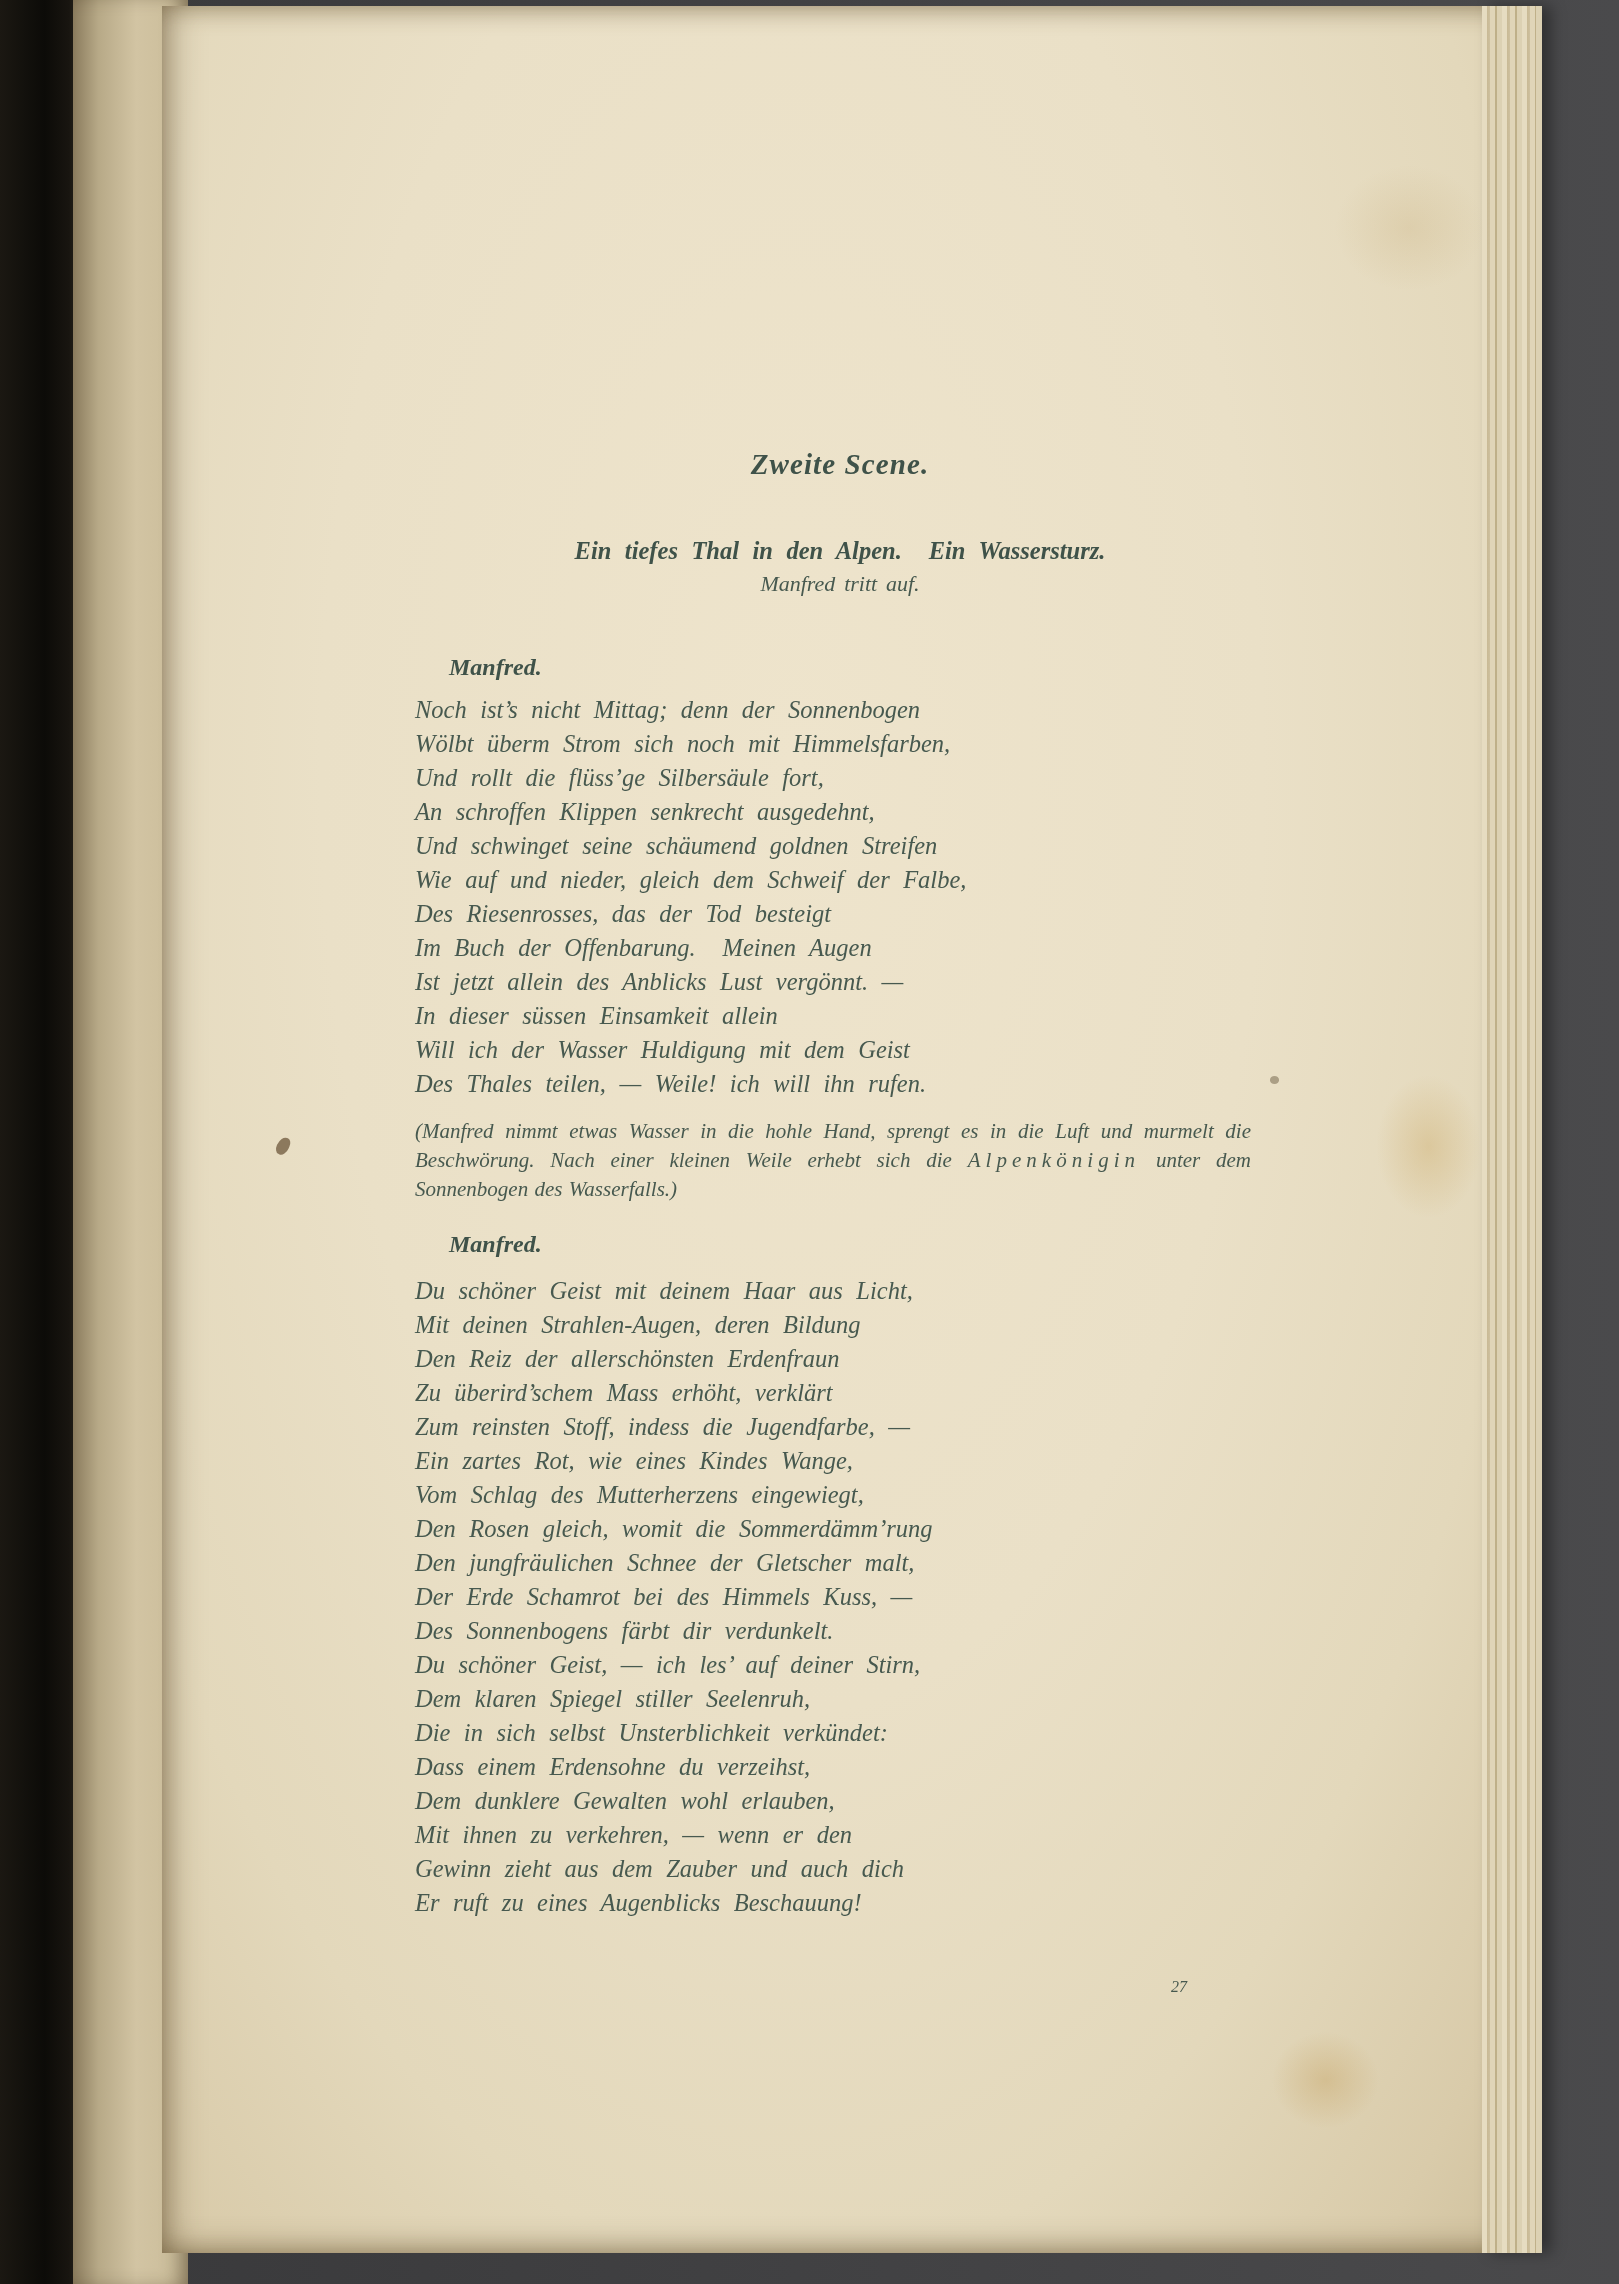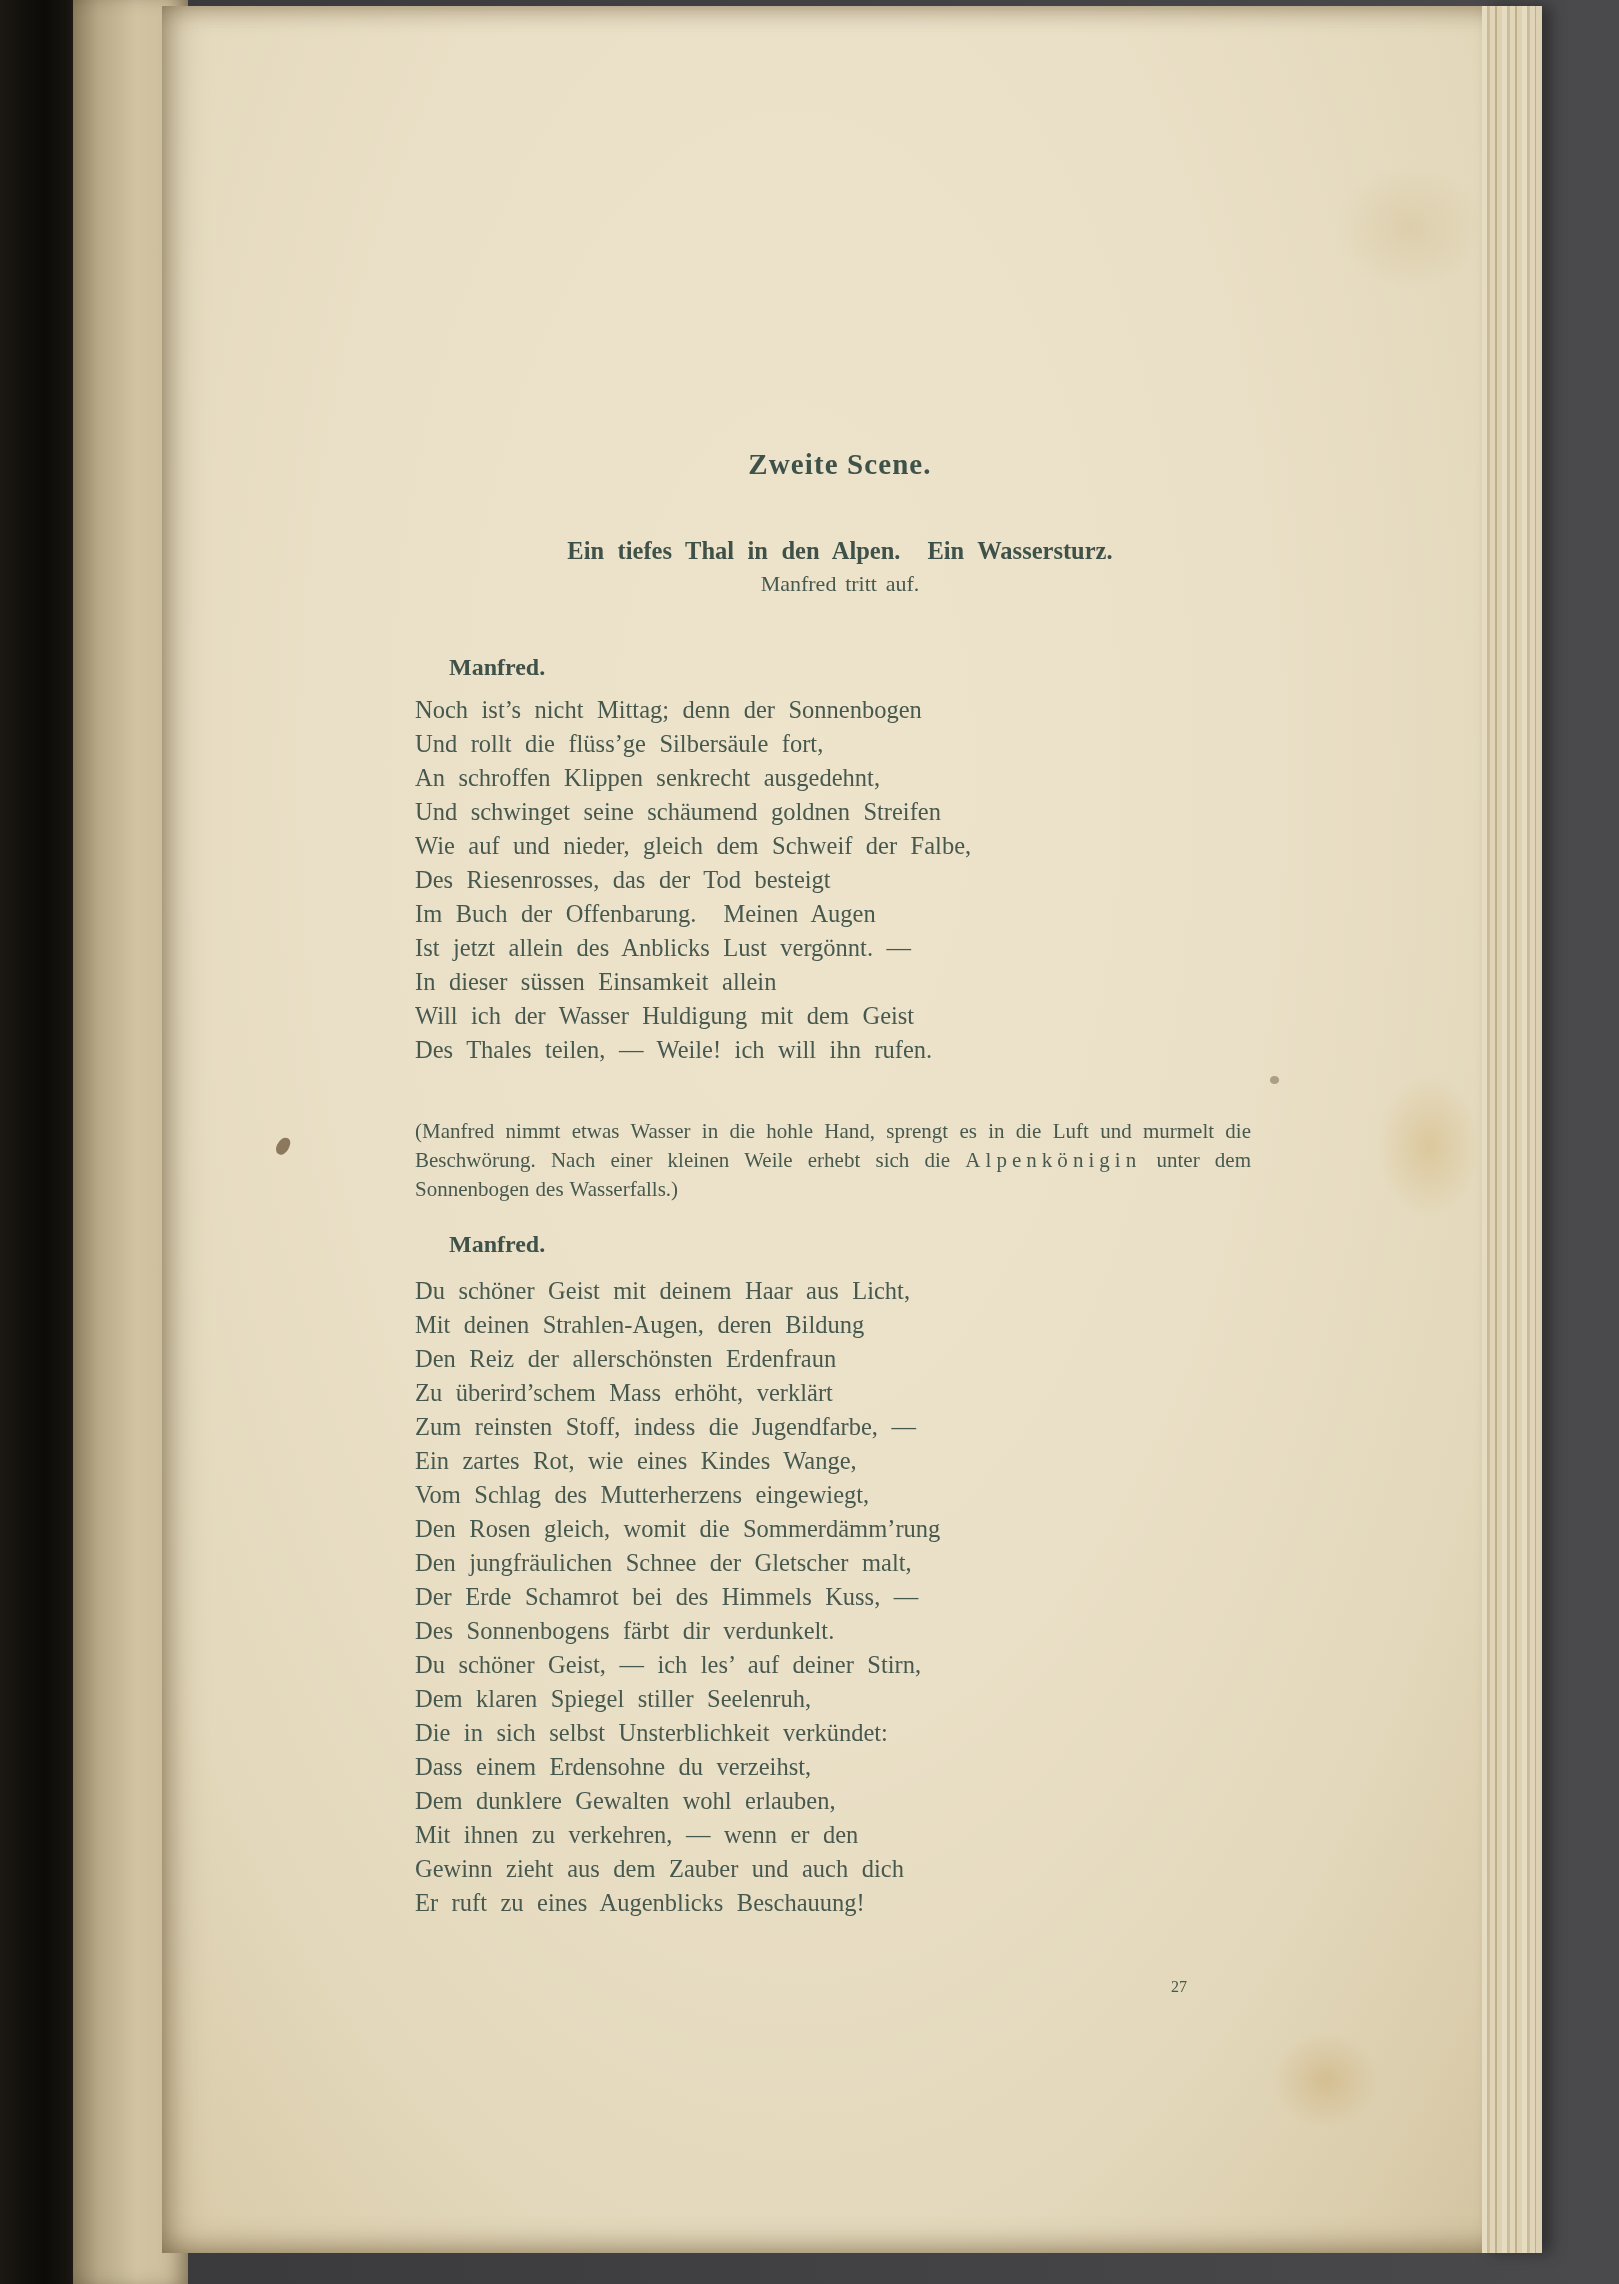--- a/index.html
+++ b/index.html
@@ -41,20 +41,21 @@
     position: absolute;
     left: 162px; top: 6.1px;
     width: 1369px; height: 2247px;
     background: radial-gradient(ellipse at 46% 34%,
       #eee4cc 0%, #eae0c7 45%, #e3d8bb 72%, #d9cbaa 90%, #cfc09c 100%);
     box-shadow:
       inset 20px 0 34px -13.8px rgba(85, 65, 35, 0.50),
       inset -10.7px 0 26px -10.7px rgba(110, 88, 50, 0.35),
       inset 0 15.3px 26px -13.8px rgba(100, 80, 45, 0.40),
       inset 0 -18.4px 31px -15.3px rgba(95, 75, 40, 0.45);
+    font-style: italic;
   }
   .page-edges {
     position: absolute;
     right: -10.7px; top: 0;
     width: 60px; height: 100%;
     background: repeating-linear-gradient(90deg,
       #e6dcc1 0px, #e6dcc1 5.4px,
       #c9ba96 5.4px, #cdbf9d 7.7px,
       #e0d5b8 7.7px, #e0d5b8 13px,
       #bfb089 13px, #bfb089 14.5px,
@@ -186,20 +187,21 @@
     <h1 class="scene-title">Zweite Scene.</h1>
 
     <h2 class="scene-setting">Ein tiefes Thal in den Alpen.  Ein Wassersturz.</h2>
 
     <div class="stage-entry">Manfred tritt auf.</div>
 
     <div class="speaker speaker-1">Manfred.</div>
 
     <div class="poem speech-1">
         <div class="poem-line">Noch ist’s nicht Mittag; denn der Sonnenbogen</div>
+        <div class="poem-line">Wölbt überm Strom sich noch mit Himmelsfarben,</div>
         <div class="poem-line">Und rollt die flüss’ge Silbersäule fort,</div>
         <div class="poem-line">An schroffen Klippen senkrecht ausgedehnt,</div>
         <div class="poem-line">Und schwinget seine schäumend goldnen Streifen</div>
         <div class="poem-line">Wie auf und nieder, gleich dem Schweif der Falbe,</div>
         <div class="poem-line">Des Riesenrosses, das der Tod besteigt</div>
         <div class="poem-line">Im Buch der Offenbarung.  Meinen Augen</div>
         <div class="poem-line">Ist jetzt allein des Anblicks Lust vergönnt. —</div>
         <div class="poem-line">In dieser süssen Einsamkeit allein</div>
         <div class="poem-line">Will ich der Wasser Huldigung mit dem Geist</div>
         <div class="poem-line">Des Thales teilen, — Weile! ich will ihn rufen.</div>

